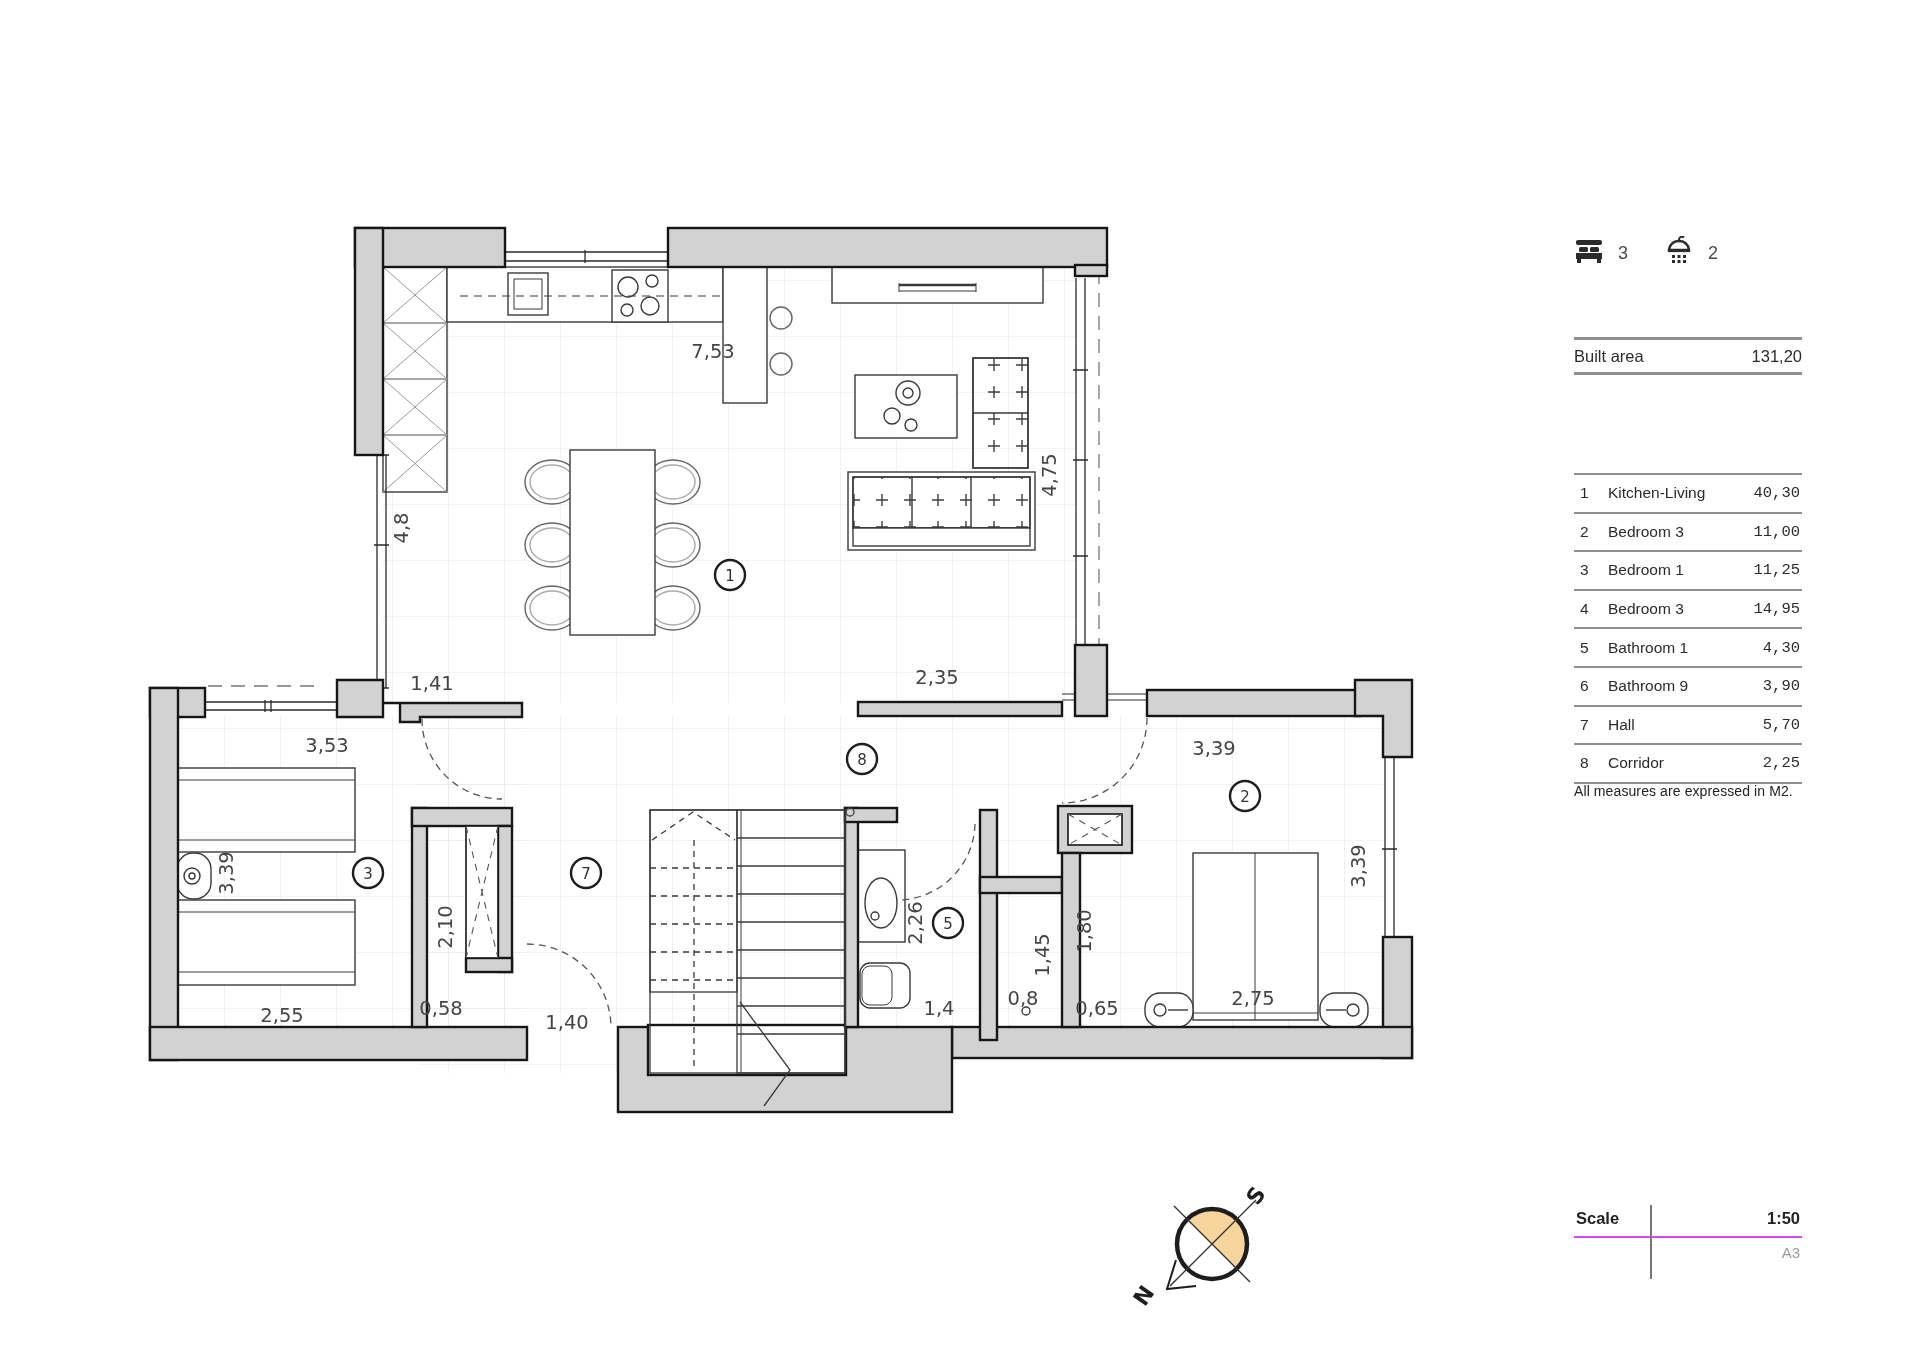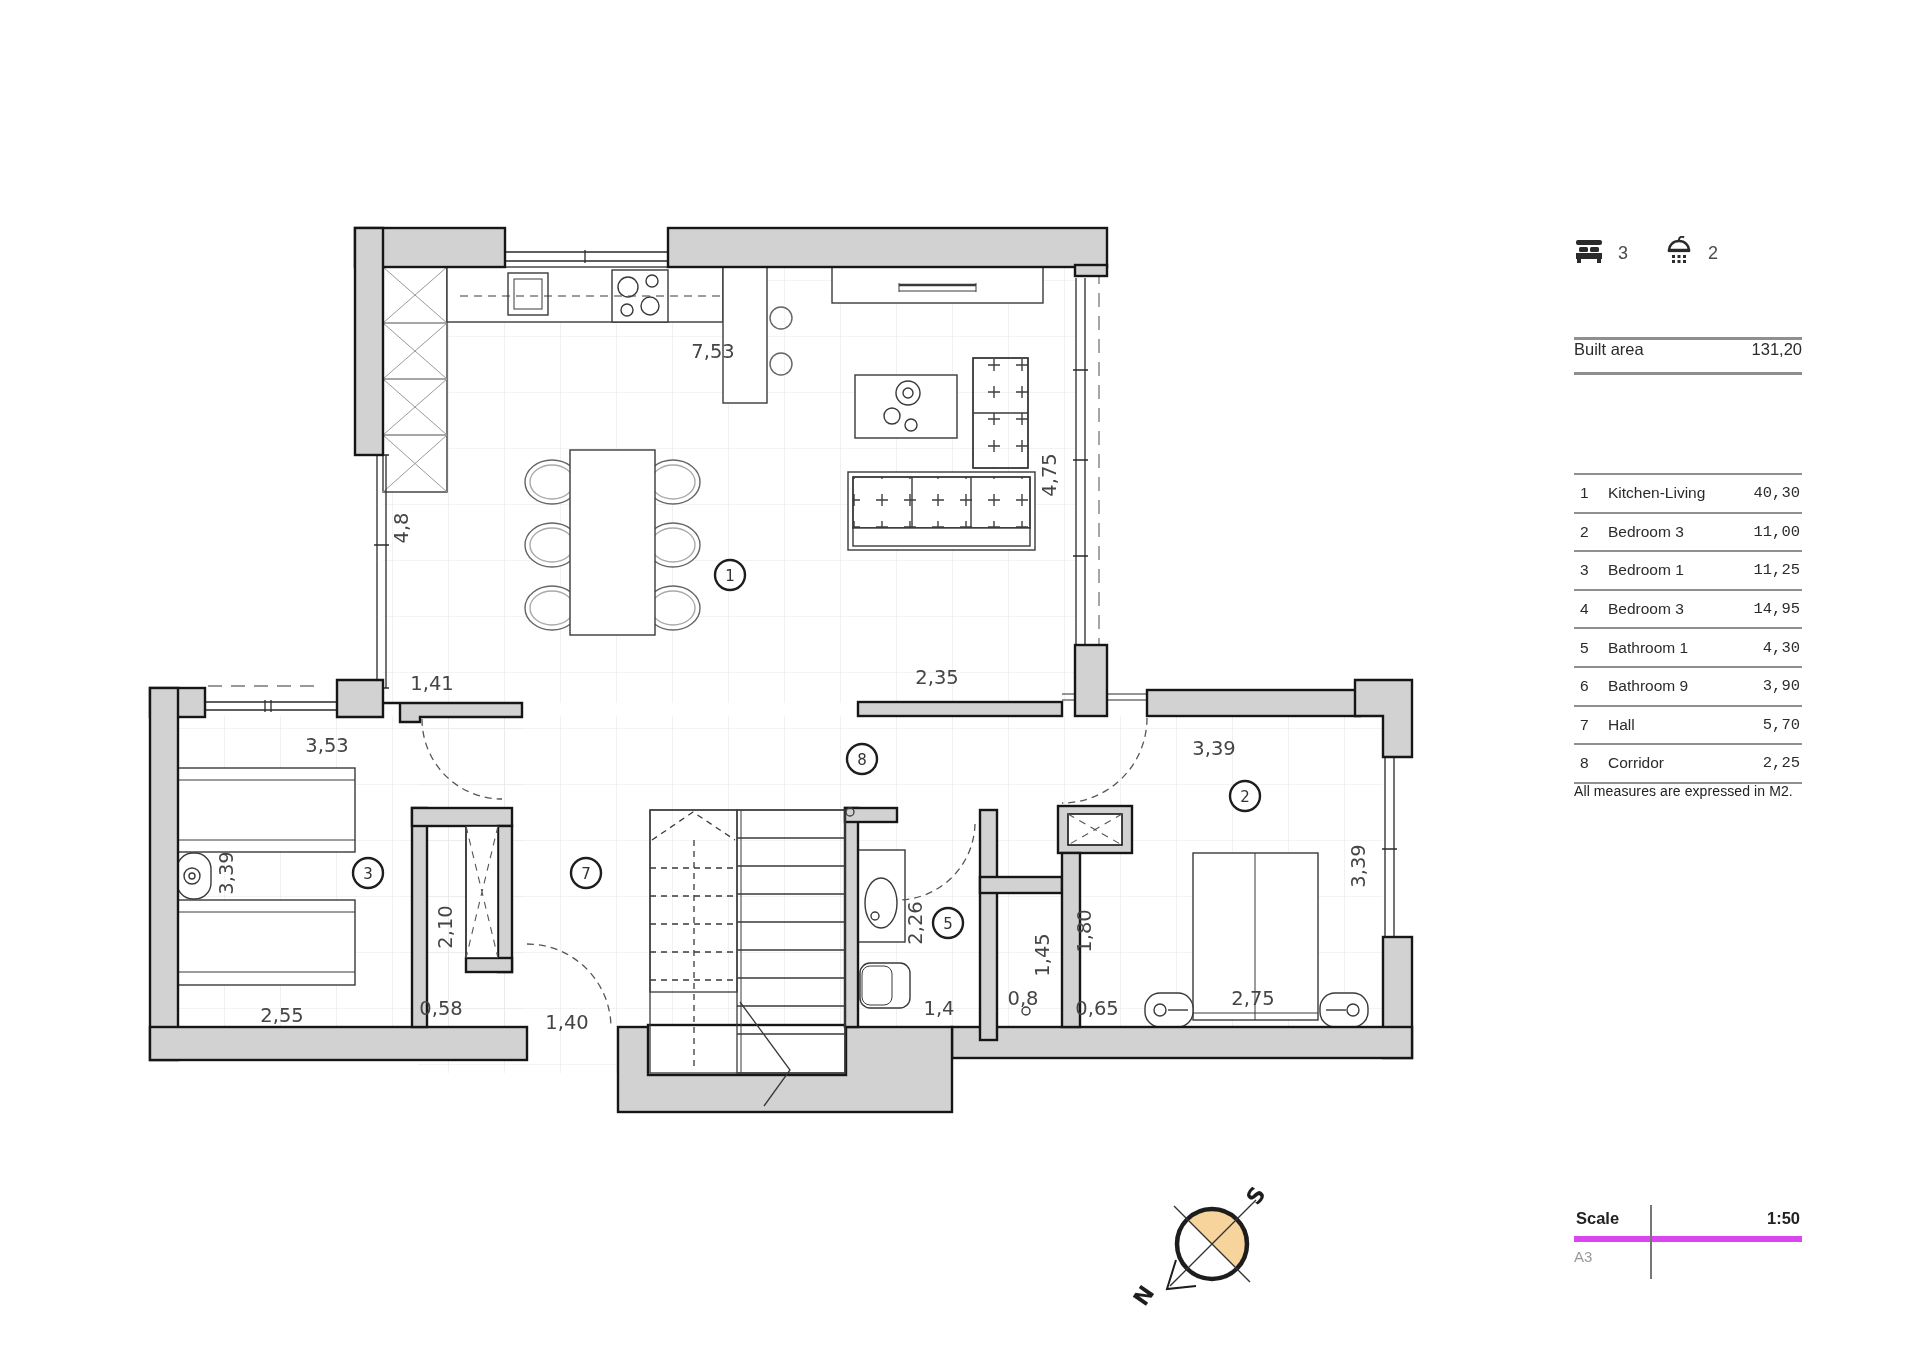--- a/index.html
+++ b/index.html
@@ -1,30 +1,30 @@
 <!DOCTYPE html>
 <html><head>
 <meta charset="utf-8">
 <style>
   html,body{margin:0;padding:0;background:#ffffff;}
   body{width:1920px;height:1357px;position:relative;font-family:"Liberation Sans",sans-serif;color:#2e2e2e;overflow:hidden;}
   #plan-svg{position:absolute;left:0;top:0;}
   .sidebar{position:absolute;left:1574px;width:228px;}
   .stats{top:236px;display:flex;align-items:center;gap:14px;}
   .stat-num{font-size:18px;color:#4a4a4a;margin-right:22px;}
-  .barea{top:337px;border-top:3px solid #8f8f8f;border-bottom:3px solid #8f8f8f;display:flex;justify-content:space-between;align-items:flex-start;height:32px;font-size:16.5px;color:#2b2b2b;}
+  .barea{top:337px;border-top:3px solid #8f8f8f;border-bottom:3px solid #8f8f8f;display:flex;justify-content:space-between;align-items:center;height:32px;font-size:16.5px;color:#2b2b2b;}
   .roomtable{top:473px;}
   .rrow{display:grid;grid-template-columns:34px 1fr auto;align-items:center;height:36.6px;border-bottom:2px solid #8f8f8f;font-size:15.5px;color:#2b2b2b;}
   .rrow:first-child{border-top:2px solid #8f8f8f;}
   .rrow .num{padding-left:6px;}
   .rrow .val{padding-right:2px;font-family:Liberation Mono, monospace;}
   .note{top:783px;font-size:14px;color:#222;font-weight:normal;letter-spacing:.1px;}
   .scalebox{top:1207px;}
-  .scalerow{display:flex;justify-content:space-between;font-weight:bold;font-size:16.5px;color:#222;padding:2px 2px 8px 2px;border-bottom:6px solid #d946ef;}
-  .paper{font-size:15px;color:#9a9a9a;text-align:left;padding:6px 2px 0 0;}
+  .scalerow{display:flex;justify-content:space-between;font-weight:bold;font-size:16.5px;color:#222;padding:2px 2px 8px 2px;border-bottom:2px solid #d946ef;}
+  .paper{font-size:15px;color:#9a9a9a;text-align:right;padding:6px 2px 0 0;}
   .scale-vline{position:absolute;left:1650px;top:1205px;width:2px;height:74px;background:#777;}
   .icon{display:inline-block;vertical-align:middle;}
 </style>
 </head>
 <body>
 
 <svg id="plan-svg" width="1920" height="1357" viewBox="0 0 1920 1357">
   <defs>
     <pattern id="grid" width="56" height="56" patternUnits="userSpaceOnUse">
       <path d="M56 0H0V56" fill="none" stroke="#e7e7e7" stroke-width="1.2"></path>

